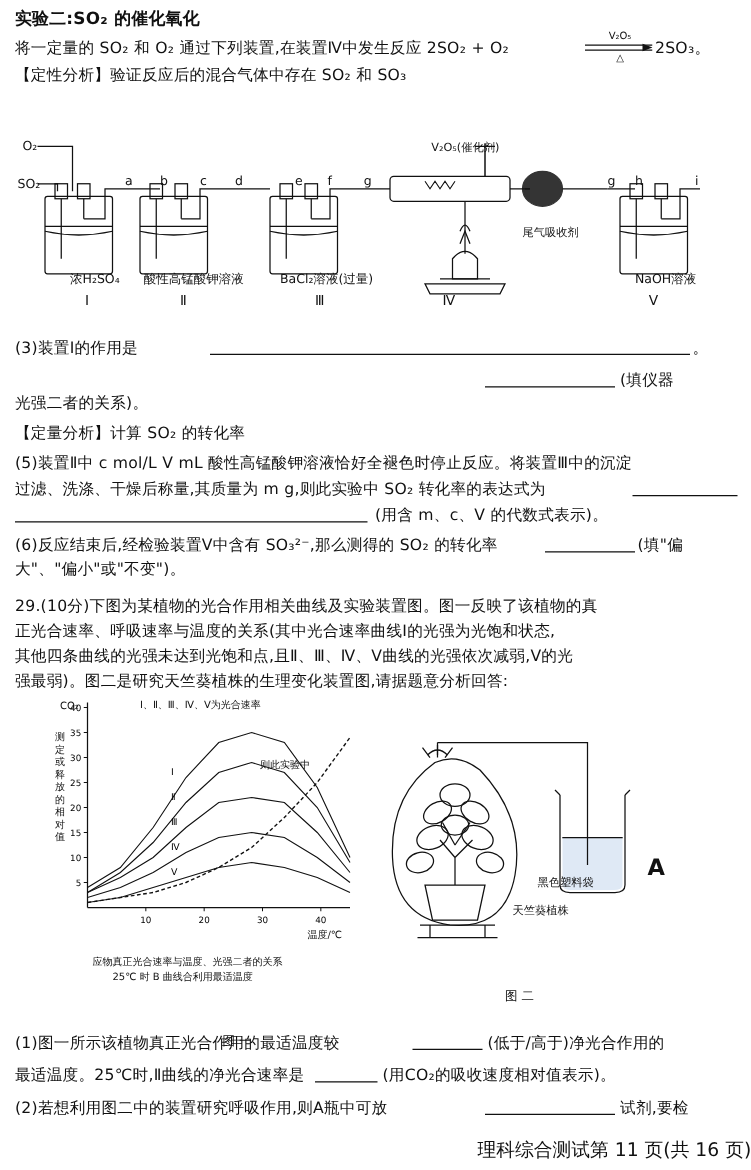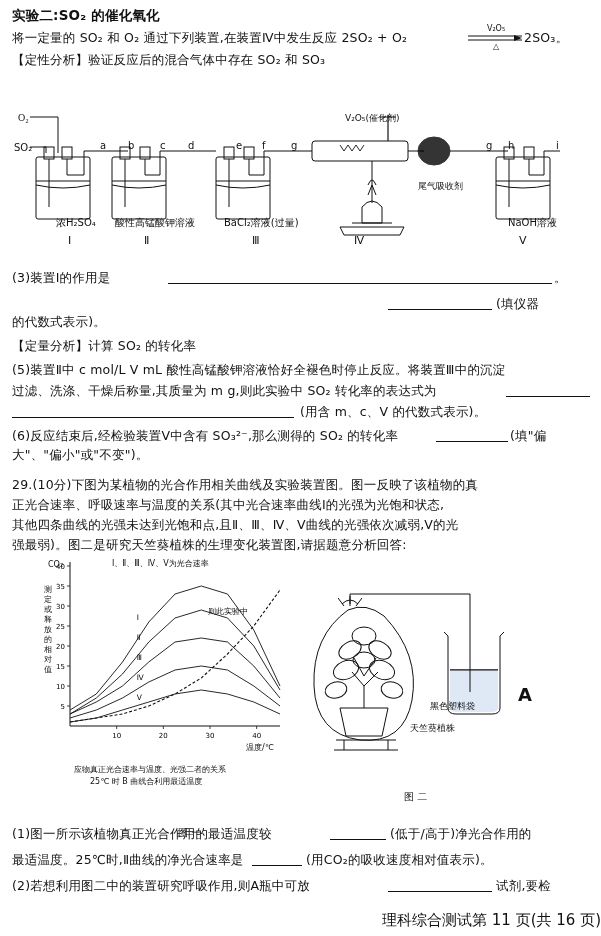--- a/index.html
+++ b/index.html
@@ -136,21 +136,21 @@
         <rect x="524" y="52" width="10" height="12"></rect>
         <path d="M509 64 L509 112"></path>
         <path d="M529 64 L529 80"></path>
         <path d="M496 86 L550 86"></path>
         <path d="M496 90 Q523 96 550 90"></path>
         <path d="M529 80 L544 80 L544 56 L560 56"></path>
       </g>
     </svg>
   </div>
 
-  <div class="lbl" style="left:18px; top:112px;font-family:Liberation Serif, serif;">O₂</div>
+  <div class="lbl" style="left:18px; top:112px;">O₂</div>
   <div class="lbl" style="left:14px; top:142px;">SO₂</div>
   <div class="lbl" style="left:100px; top:140px;">a</div>
   <div class="lbl" style="left:128px; top:140px;">b</div>
   <div class="lbl" style="left:160px; top:140px;">c</div>
   <div class="lbl" style="left:188px; top:140px;">d</div>
   <div class="lbl" style="left:236px; top:140px;">e</div>
   <div class="lbl" style="left:262px; top:140px;">f</div>
   <div class="lbl" style="left:291px; top:140px;">g</div>
   <div class="lbl" style="left:486px; top:140px;">g</div>
   <div class="lbl" style="left:508px; top:140px;">h</div>
@@ -168,21 +168,21 @@
   <div class="lbl" style="left:252px; top:234px; font-size:11px;">Ⅲ</div>
   <div class="lbl" style="left:354px; top:234px; font-size:11px;">Ⅳ</div>
   <div class="lbl" style="left:519px; top:234px; font-size:11px;">Ⅴ</div>
 
   <div class="ln" style="left:12px; top:270px;">(3)装置Ⅰ的作用是</div>
   <div style="position:absolute; left:168px; top:283px; width:384px; border-bottom:1px solid #111;"></div>
   <div class="ln" style="left:554px; top:270px;">。</div>
 
   <div style="position:absolute; left:388px; top:309px; width:104px; border-bottom:1px solid #111;"></div>
   <div class="ln" style="left:496px; top:296px;">(填仪器</div>
-  <div class="ln" style="left:12px; top:314px;">的代数式表示)。</div>
+  <div class="ln" style="left:12px; top:314px;">光强二者的关系)。</div>
 
   <div class="ln" style="left:12px; top:338px;">【定量分析】计算 SO₂ 的转化率</div>
 
   <div class="ln" style="left:12px; top:362px;">(5)装置Ⅱ中 c mol/L V mL 酸性高锰酸钾溶液恰好全褪色时停止反应。将装置Ⅲ中的沉淀</div>
   <div class="ln" style="left:12px; top:383px;">过滤、洗涤、干燥后称量,其质量为 m g,则此实验中 SO₂ 转化率的表达式为</div>
   <div style="position:absolute; left:506px; top:396px; width:84px; border-bottom:1px solid #111;"></div>
   <div style="position:absolute; left:12px; top:417px; width:282px; border-bottom:1px solid #111;"></div>
   <div class="ln" style="left:300px; top:404px;">(用含 m、c、V 的代数式表示)。</div>
 
   <div class="ln" style="left:12px; top:428px;">(6)反应结束后,经检验装置Ⅴ中含有 SO₃²⁻,那么测得的 SO₂ 的转化率</div>

